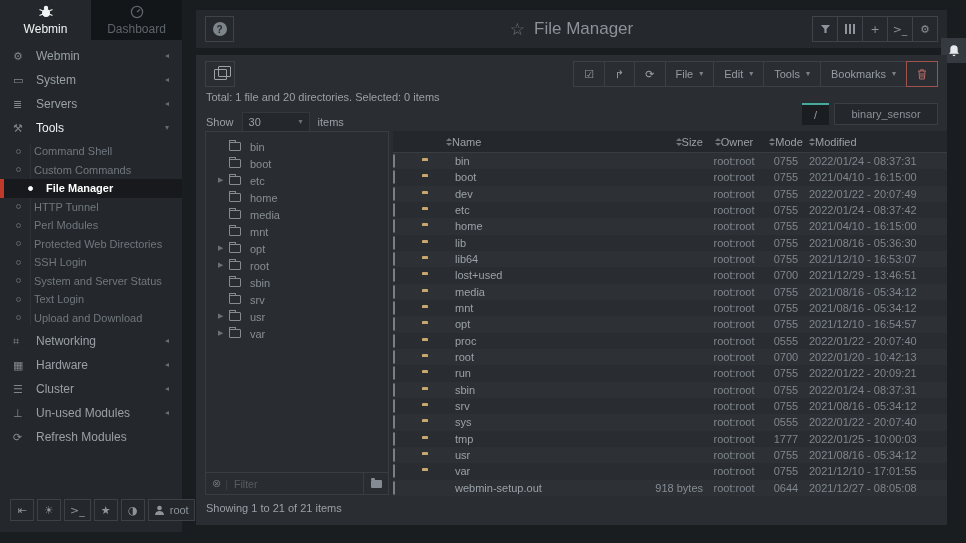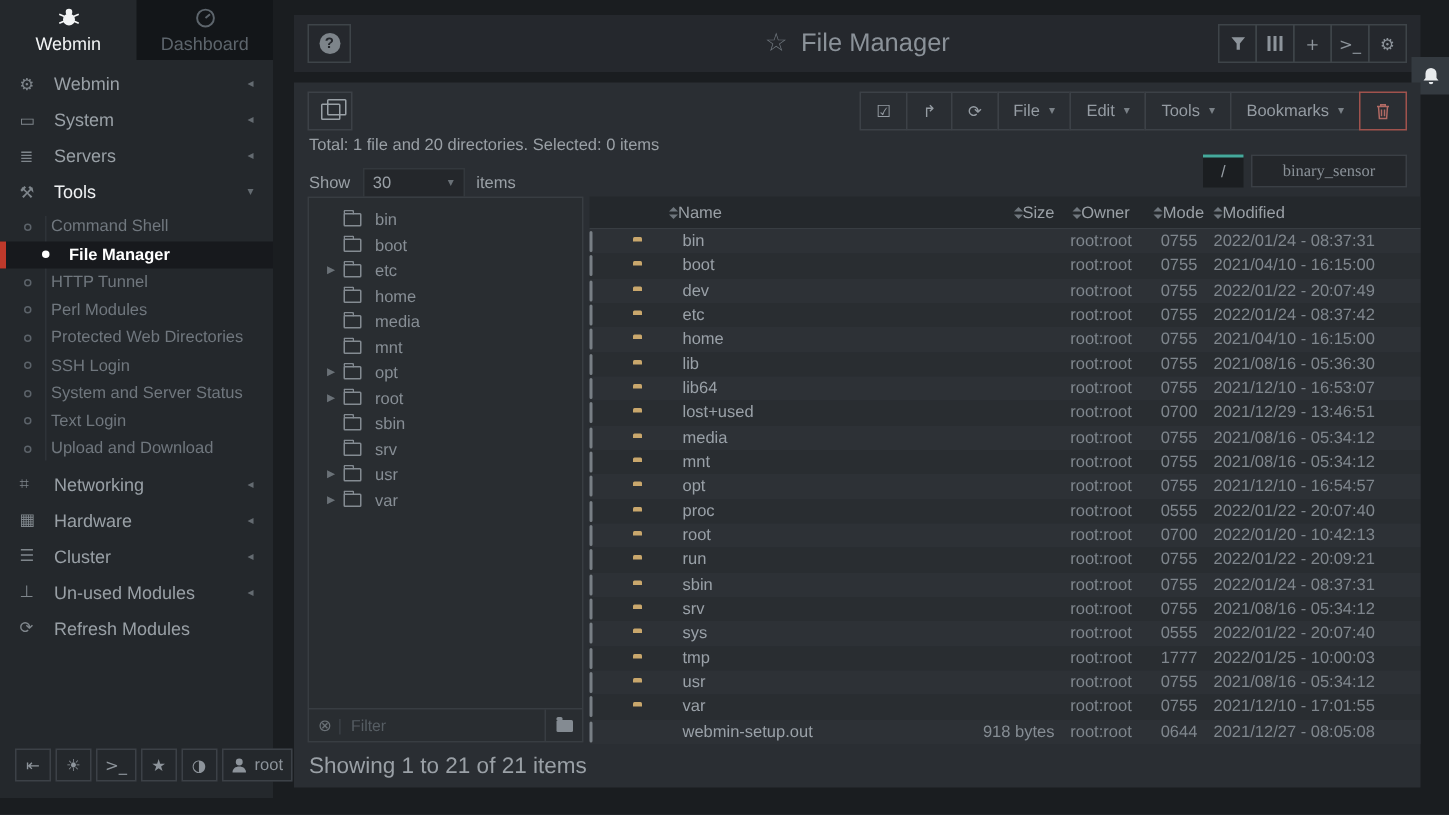--- a/index.html
+++ b/index.html
@@ -63,21 +63,21 @@
   .tbtn.trash{border-color:#a0524d;color:#b26a64;position:relative;z-index:1}
   .stats{position:absolute;top:36px;left:10px;font-size:11px;color:#9aa0a6}
   .show-row{position:absolute;top:57px;left:10px;display:flex;align-items:center;gap:8px;font-size:11px;color:#9aa0a6}
   .show-sel{width:68px;height:20px;box-sizing:border-box;background:#24272b;border:1px solid #33383d;display:flex;
     align-items:center;padding:0 6px;color:#9aa0a6;cursor:pointer}
   .show-sel .caret{margin-left:auto;font-size:8px;color:#6a7177}
   .path-row{position:absolute;top:48px;right:9px;display:flex;gap:5px}
   .root-btn{width:27px;height:22px;box-sizing:border-box;background:#1b1e21;border-top:2px solid #45a99c;display:flex;
     align-items:center;justify-content:center;color:#959ca3;font-size:11px;cursor:pointer}
   .path-input{width:104px;height:22px;box-sizing:border-box;background:#24272b;border:1px solid #3a3f45;color:#8a9198;
-    font-size:11px;text-align:center;outline:none;font-family:Liberation Serif, serif}
+    font-size:11px;text-align:center;outline:none;font-family:Liberation Sans, sans-serif}
 
   
   .tree-panel{position:absolute;left:9px;top:76px;width:184px;height:364px;box-sizing:border-box;border:1px solid #383d42;background:#292d31}
   .tree-items{padding-top:6px}
   .titem{display:flex;align-items:center;height:17px;padding-left:12px;font-size:11px;color:#878e95;cursor:pointer}
   .titem .arrow{width:11px;font-size:7px;color:#6a7177}
   .tfolder{width:12px;height:9px;box-sizing:border-box;border:1px solid #848b92;border-radius:1px;position:relative;margin-right:9px}
   .tfolder:before{content:"";position:absolute;left:-1px;top:-3px;width:5px;height:2px;border:1px solid #848b92;border-bottom:none;border-radius:1px 1px 0 0}
   .filter-bar{position:absolute;left:0;right:0;bottom:0;height:21px;border-top:1px solid #383d42;display:flex;align-items:center;padding:0 0 0 6px}
   .filter-bar .clear{color:#6a7177;font-size:11px}
@@ -107,21 +107,21 @@
   .cb{width:11px;height:11px;box-sizing:border-box;border:1px solid #787f85;border-radius:2px;margin:0 auto;cursor:pointer}
   .cell-icon{padding-left:5px}
   .ffolder{width:15px;height:11px;background:linear-gradient(#c9a76c,#b3915a);border-radius:1px;position:relative}
   .ffolder:before{content:"";position:absolute;left:0;top:-3px;width:6px;height:3px;background:#c9a76c;border-radius:1px 1px 0 0}
   .ffile{width:11px;height:13px;background:#c3c8cd;border-radius:1px;position:relative}
   .ffile:before{content:"";position:absolute;left:2px;top:3px;right:2px;height:7px;
     background:repeating-linear-gradient(#6b7177 0 1px,transparent 1px 3px)}
   .c-size{text-align:right;padding-right:2px;color:#868d94}
   .c-owner,.c-mode{text-align:center;color:#7f868d}
   .c-mod{color:#7f868d}
-  .showing{position:absolute;left:10px;top:447px;font-size:15px;color:#9aa0a6}
+  .showing{position:absolute;left:10px;top:447px;font-size:11px;color:#9aa0a6}
 </style>
 </head>
 <body>
 
 <aside class="sidebar">
   <div class="tabs">
     <div class="tab tab-webmin">
       <svg width="16" height="14" viewBox="0 0 16 14">
         <g stroke="#f2f4f5" stroke-width="1.2" fill="none">
           <circle cx="8" cy="8" r="3.4" fill="#f2f4f5"></circle>
@@ -159,20 +159,24 @@
   </div>
       <div class="sec open">
     <span class="ico ic">⚒</span>
     <span>Tools</span>
     <span class="chev ic">▾</span>
   </div>
       <div class="subs">
         <div class="sub">
     <span class="dot"></span>
     <span>Command Shell</span>
+  </div>
+        <div class="sub">
+    <span class="dot"></span>
+    <span>Custom Commands</span>
   </div>
         <div class="sub active">
     <span class="dot"></span>
     <span>File Manager</span>
   </div>
         <div class="sub">
     <span class="dot"></span>
     <span>HTTP Tunnel</span>
   </div>
         <div class="sub">

